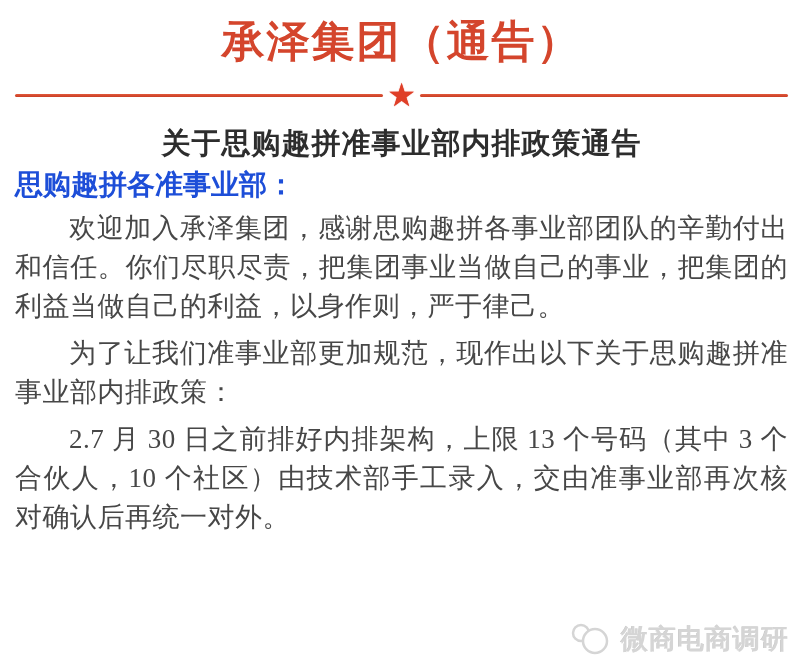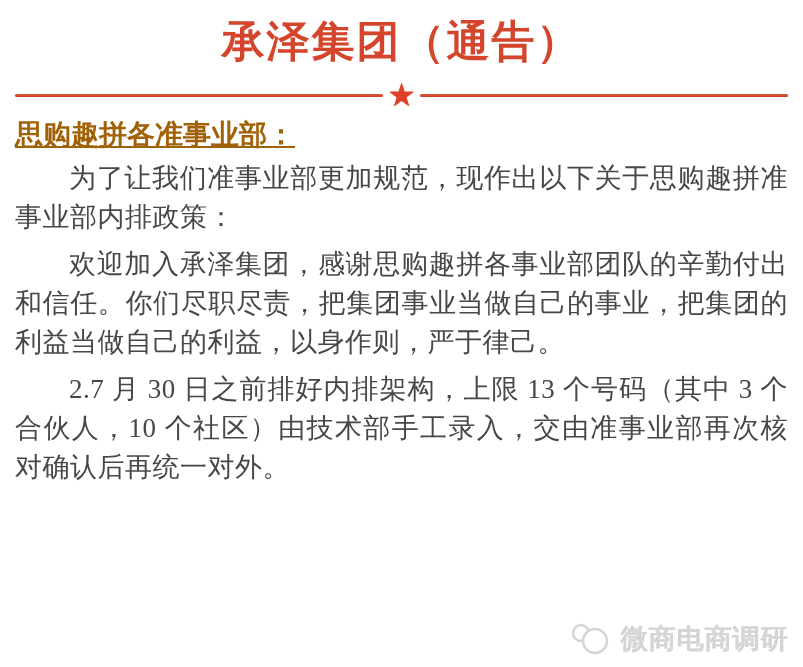--- a/index.html
+++ b/index.html
@@ -60,22 +60,21 @@
     color: #2d2d2d;
     letter-spacing: 1px;
   }
   
   .salutation {
     margin: 7px 0 6px 0;
     font-family: "Liberation Sans", "DejaVu Sans", sans-serif;
     font-weight: bold;
     font-size: 28px;
     line-height: 36px;
-    color: #a16207;
-    text-decoration: underline;
+    color: #1d4ed8;
   }
   
   .body-text p {
     margin: 0 0 8px 0;
     font-family: "Liberation Serif", "DejaVu Serif", serif;
     font-size: 27px;
     line-height: 39px;
     color: #474747;
     text-indent: 2em;
     text-align: justify;
@@ -109,26 +108,27 @@
 <div class="page">
 
   <h1 class="masthead-title">承泽集团（通告）</h1>
 
   <div class="divider">
     <div class="line"></div>
     <span class="star">★</span>
     <div class="line"></div>
   </div>
 
+  <h2 class="notice-heading">关于思购趣拼准事业部内排政策通告</h2>
 
   <div class="salutation">思购趣拼各准事业部：</div>
 
   <div class="body-text">
+    <p>欢迎加入承泽集团，感谢思购趣拼各事业部团队的辛勤付出和信任。你们尽职尽责，把集团事业当做自己的事业，把集团的利益当做自己的利益，以身作则，严于律己。</p>
     <p>为了让我们准事业部更加规范，现作出以下关于思购趣拼准事业部内排政策：</p>
-    <p>欢迎加入承泽集团，感谢思购趣拼各事业部团队的辛勤付出和信任。你们尽职尽责，把集团事业当做自己的事业，把集团的利益当做自己的利益，以身作则，严于律己。</p>
     <p>2.7 月 30 日之前排好内排架构，上限 13 个号码（其中 3 个合伙人，10 个社区）由技术部手工录入，交由准事业部再次核对确认后再统一对外。</p>
   </div>
 
   <div class="watermark">
     <span class="watermark-icon">
       <svg width="48" height="36" viewBox="0 0 48 36">
         <circle cx="13" cy="12" r="8" fill="none" stroke="#d5d5d5" stroke-width="2.5"></circle>
         <circle cx="27" cy="20" r="12" fill="#ffffff" stroke="#d5d5d5" stroke-width="2.5"></circle>
       </svg>
     </span>

